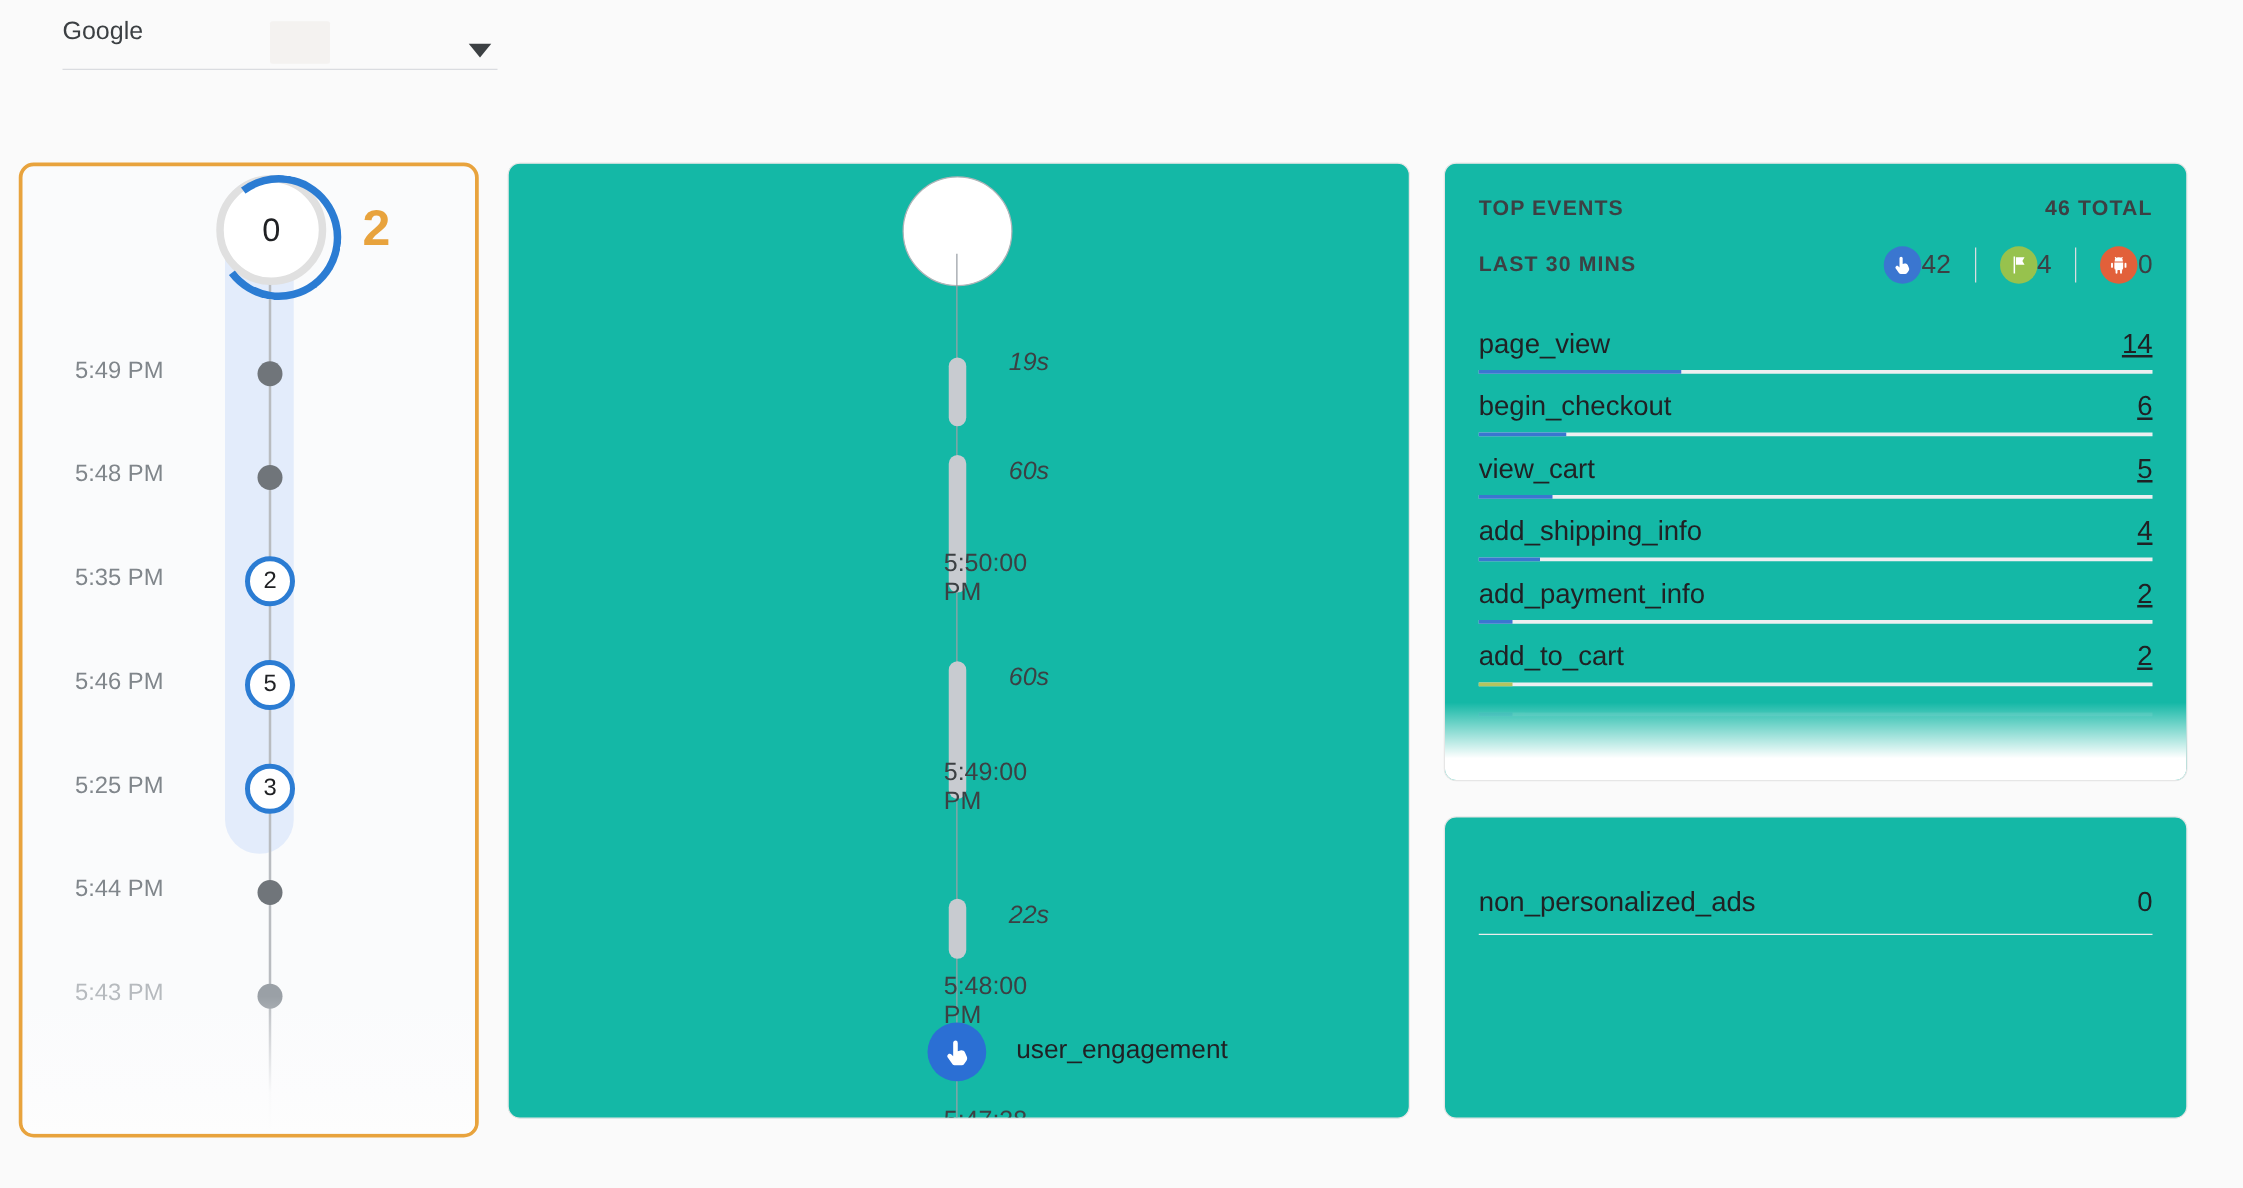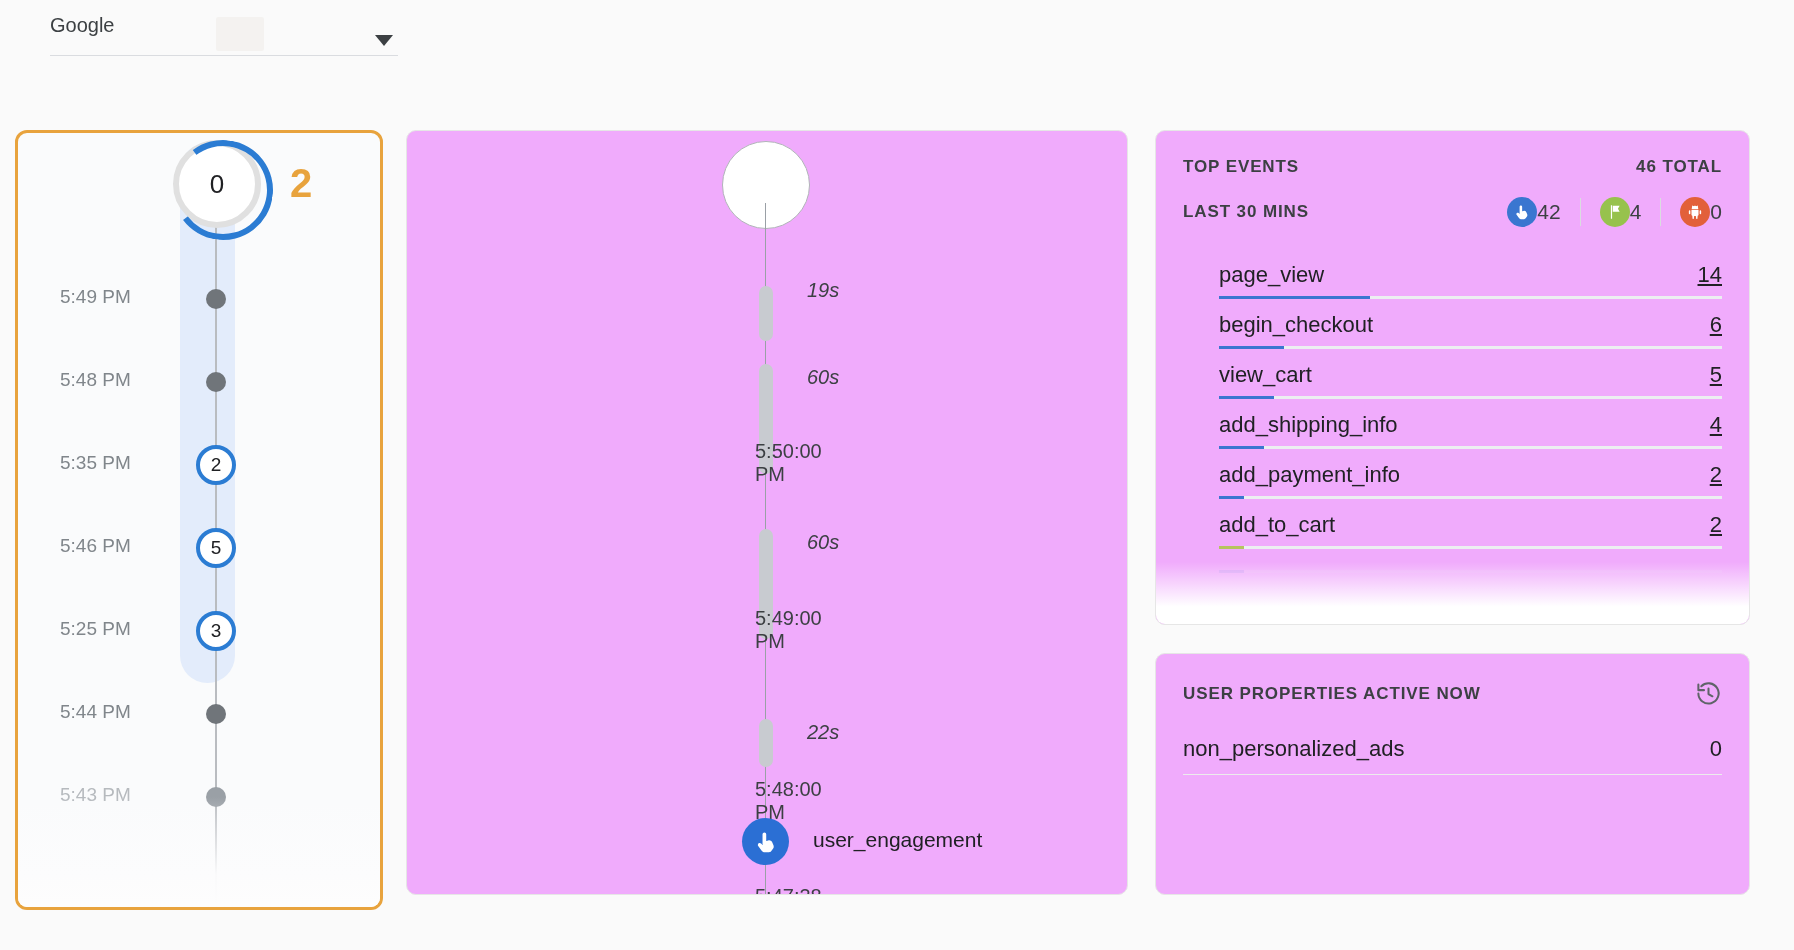--- a/index.html
+++ b/index.html
@@ -30,21 +30,21 @@
     background: #f4f2f0; border-radius: 2px;
   }
   .caret {
     position: absolute; right: 5px; bottom: 9px;
     width: 0; height: 0; border-left: 9px solid transparent;
     border-right: 9px solid transparent; border-top: 11px solid #3c4043;
   }
 
   
   .card {
-    position: absolute; background: #f0abfc;
+    position: absolute; background: #14b8a6;
     border: 1px solid #e6e6e6; border-radius: 10px;
   }
 
   
   #stream-card {
     left: 15px; top: 130px; width: 368px; height: 780px;
     border: 3px solid #e8a33d; border-radius: 12px;
     background: #fafbfc; overflow: hidden;
   }
   .stream-inner { position: relative; width: 100%; height: 100%; }
@@ -146,21 +146,21 @@
   .badge { display: flex; align-items: center; }
   .badge .chip {
     width: 30px; height: 30px; border-radius: 50%;
     display: flex; align-items: center; justify-content: center;
   }
   .badge .chip svg { width: 18px; height: 18px; }
   .badge .bval { font-size: 21px; color: #3c4043; }
   .badge-sep { width: 1px; height: 28px; background: #dadce0; margin: 0 19px; }
 
   .te-list { margin-top: 22px; }
-  .te-row { position: relative; padding-top: 13px; margin-left: 36px; }
+  .te-row { position: relative; padding-top: 13px; }
   .te-row .r-top { display: flex; justify-content: space-between; align-items: baseline; }
   .te-row .r-name { font-size: 22px; color: #202124; }
   .te-row .r-val { font-size: 22px; color: #202124; text-decoration: underline; }
   .te-bar-track {
     margin-top: 8px; height: 3px; background: #eceff1; position: relative;
   }
   .te-bar-fill { position: absolute; left: 0; top: 0; height: 3px; background: #3a76d0; }
   .te-row.faded { opacity: .10; }
   .te-fade-mask {
     position: absolute; left: 0; bottom: 0; width: 100%; height: 62px;
@@ -380,30 +380,20 @@
             <div class="te-bar-fill" style="width:5%;background:#3a76d0"></div>
           </div>
         </div>
       </div>
     <div class="te-fade-mask"></div>
   </div>
 </div>
 
 <div class="card" id="user-props-card">
   <div class="up-pad">
-    <div class="up-head">
-      <span class="up-title">USER PROPERTIES ACTIVE NOW</span>
-      <span class="up-icon">
-        <svg viewBox="0 0 24 24" fill="none" stroke="#5f6368" stroke-width="1.8" stroke-linecap="round" stroke-linejoin="round">
-          <path d="M3 12a9 9 0 1 0 2.6-6.4"></path>
-          <polyline points="3 4 3 9 8 9"></polyline>
-          <polyline points="12 7.5 12 12.5 15.5 14.5"></polyline>
-        </svg>
-      </span>
-    </div>
     <div id="up-list">
         <div class="up-row">
           <span class="up-name">non_personalized_ads</span>
           <span class="up-val">0</span>
         </div>
       </div>
   </div>
 </div>
 
 </body></html>

